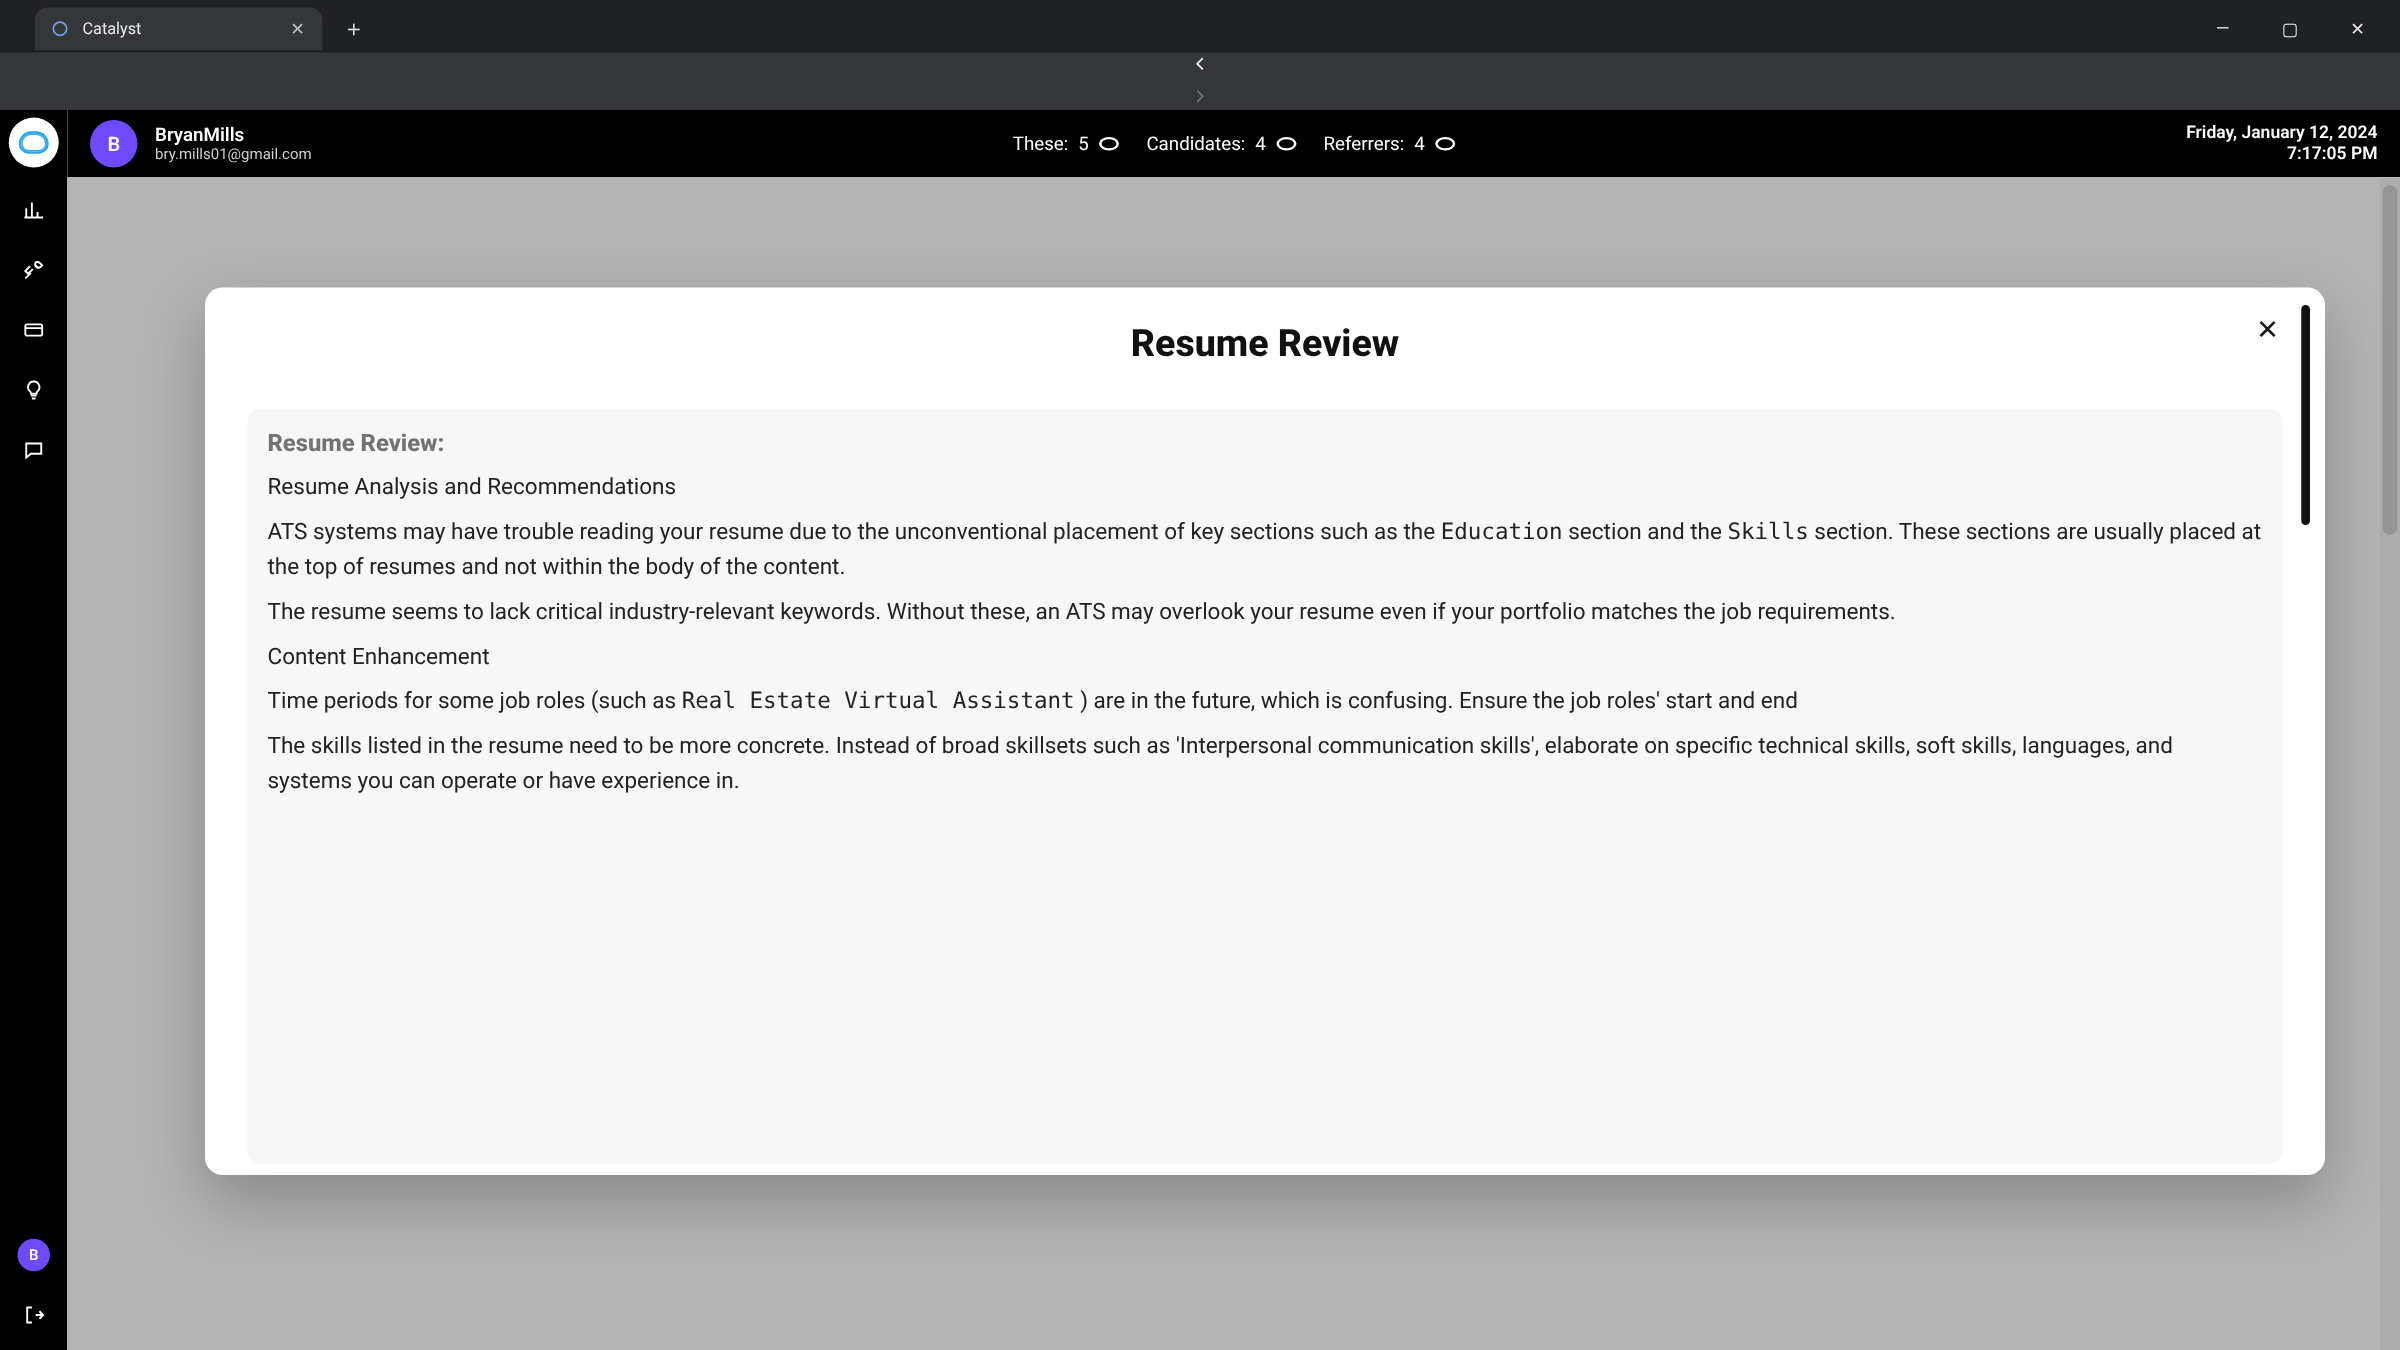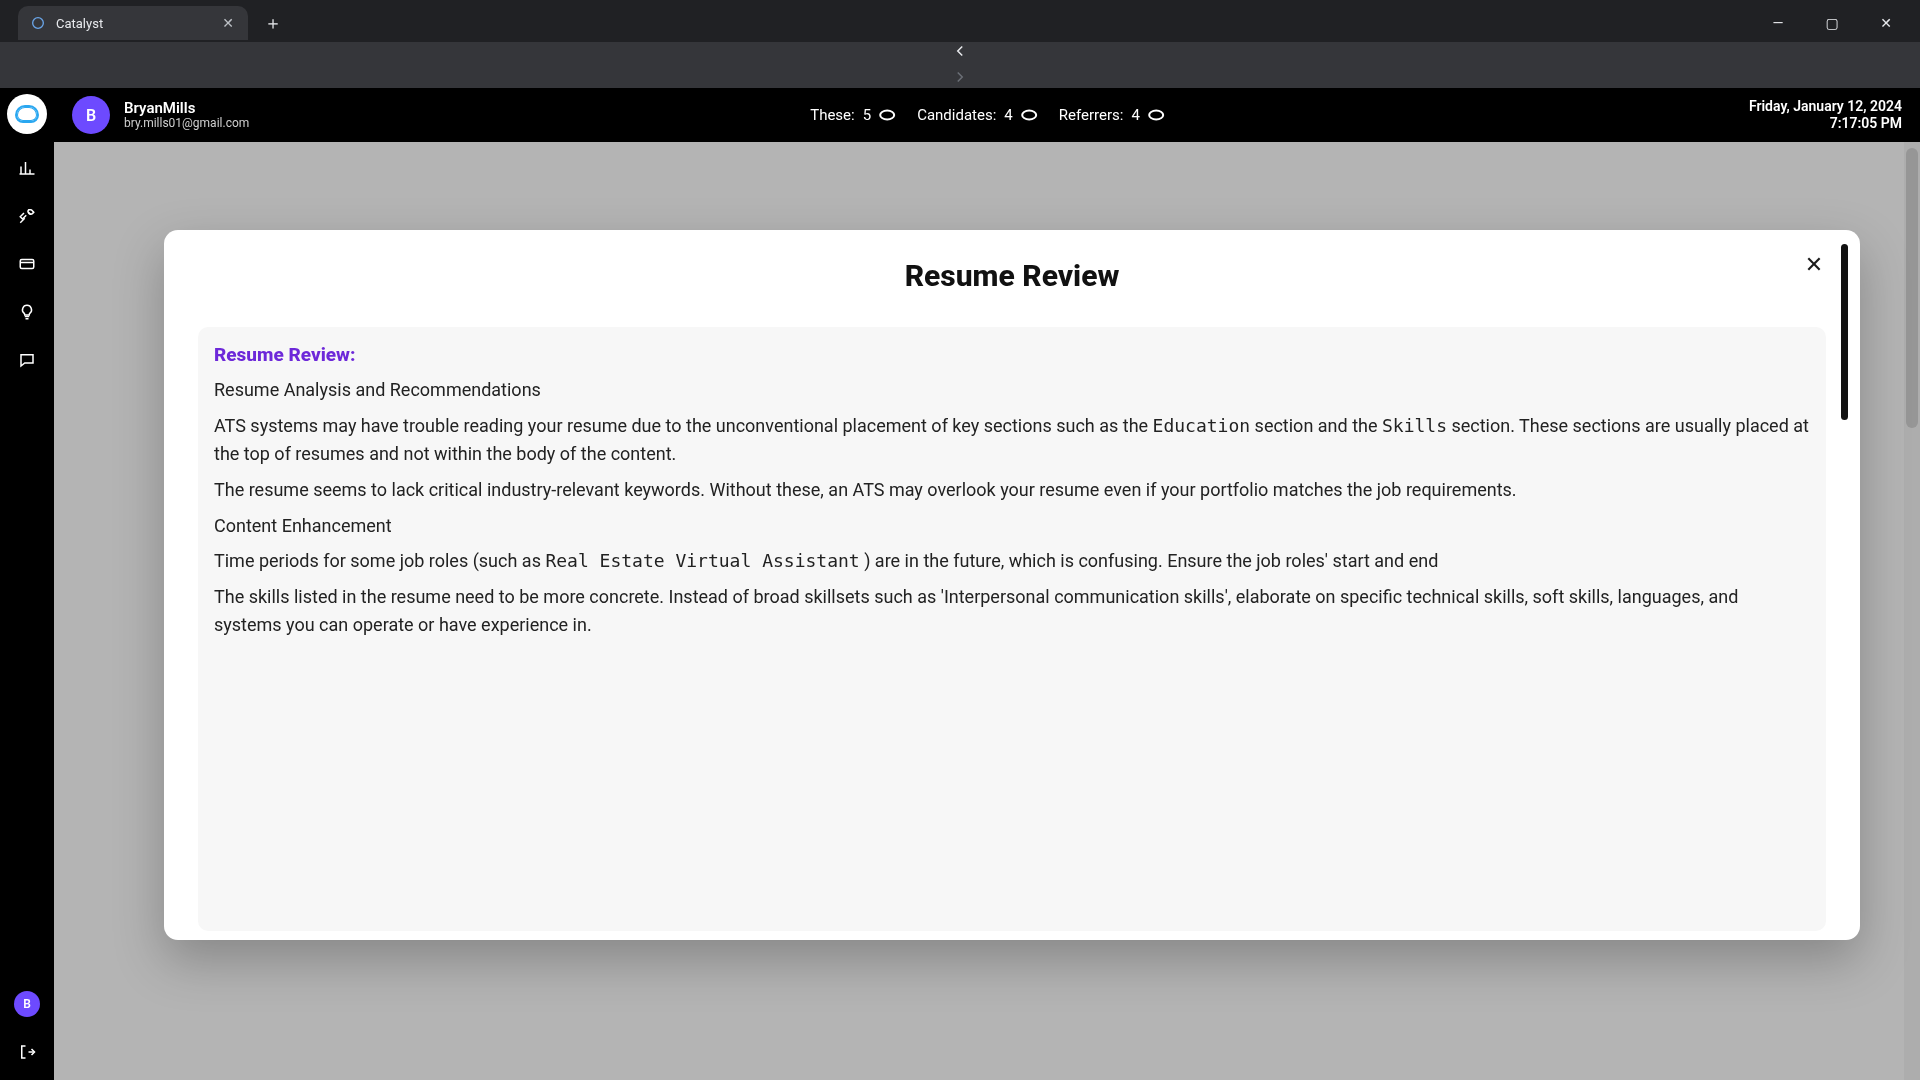--- a/index.html
+++ b/index.html
@@ -1,21 +1,21 @@
 <!DOCTYPE html>
 <html><head>
 <meta charset="utf-8">
 <style>
   * { box-sizing: border-box; }
   html, body { margin: 0; padding: 0; height: 100%; font-family: -apple-system, BlinkMacSystemFont, "Segoe UI", Roboto, Helvetica, Arial, sans-serif; }
   body { background: #202124; overflow: hidden; }
 
   
   .browser-top { background: #202124; }
-  .tab-strip { display: flex; align-items: center; height: 42px; padding: 4px 6px 0 4px; gap: 8px; }
+  .tab-strip { display: flex; align-items: center; height: 42px; padding: 4px 6px 0 14px; gap: 8px; }
   .tab-space { width: 6px; }
   .tab { display: flex; align-items: center; height: 34px; background: #35363a; border-radius: 10px 10px 0 0; padding: 0 12px; width: 230px; color: #e8eaed; font-size: 13px; gap: 10px; }
   .tab .favicon { width: 16px; height: 16px; border-radius: 3px; display: flex; align-items: center; justify-content: center; color: #6aa5e8; }
   .tab .title { flex: 1; white-space: nowrap; overflow: hidden; text-overflow: ellipsis; }
   .tab .close { color: #bdc1c6; font-size: 14px; padding: 2px; cursor: pointer; }
   .new-tab { color: #e8eaed; font-size: 18px; padding: 4px 8px; cursor: pointer; }
   .window-controls { margin-left: auto; display: flex; gap: 10px; color: #e8eaed; padding-right: 6px; }
   .window-controls .wc { width: 44px; height: 30px; display: flex; align-items: center; justify-content: center; cursor: pointer; font-size: 14px; }
 
   .toolbar { display: flex; align-items: center; height: 46px; background: #35363a; padding: 0 8px; gap: 8px; flex-direction: column; }
@@ -66,21 +66,21 @@
   .row-titles .t2 { width: 360px; }
 
   
   .overlay { position: absolute; inset: 0; background: rgba(118,118,118,0.55); }
 
   
   .modal { position: absolute; left: 110px; right: 60px; top: 88px; bottom: 140px; background: #fff; border-radius: 14px; box-shadow: 0 20px 50px rgba(0,0,0,0.25); padding: 24px 34px 18px 34px; overflow: hidden; }
   .modal .close { position: absolute; right: 30px; top: 18px; width: 32px; height: 32px; font-size: 22px; color: #1a1a1a; cursor: pointer; display: flex; align-items: center; justify-content: center; }
   .modal h1 { text-align: center; font-size: 30px; margin: 4px 0 34px; font-weight: 800; color: #111; }
   .modal .body { background: #f7f7f7; border-radius: 10px; padding: 16px 16px; height: calc(100% - 64px); overflow: auto; }
-  .modal .body h3 { margin: 0 0 10px; font-size: 19px; font-weight: 800; color: #6d28d9; }
+  .modal .body h3 { margin: 0 0 10px; font-size: 19px; font-weight: 800; color: #737373; }
   .modal .body p { margin: 8px 0; font-size: 18px; line-height: 1.55; color: #222; }
   .modal .body .mono { font-family: ui-monospace, SFMono-Regular, Menlo, Consolas, monospace; }
   .modal .scrollbar { position: absolute; right: 12px; top: 14px; width: 7px; height: 176px; background: #111; border-radius: 4px; }
 
   
   .stage-wrap { width: 100vw; height: 100vh; display: grid; place-items: center; background: #111; }
   .stage { width: 1920px; height: 1080px; transform-origin: top left; position: relative; background: #202124; }
   
   .page-scroll { position: absolute; right: 0; top: 0; bottom: 0; width: 16px; background: #f0f0f0; }
   .page-scroll .thumb { position: absolute; left: 2px; right: 2px; top: 6px; height: 280px; background: #bdbdbd; border-radius: 6px; }

